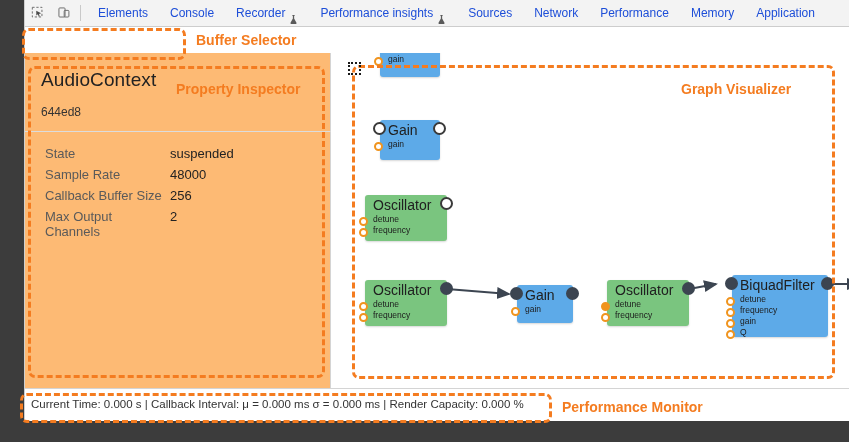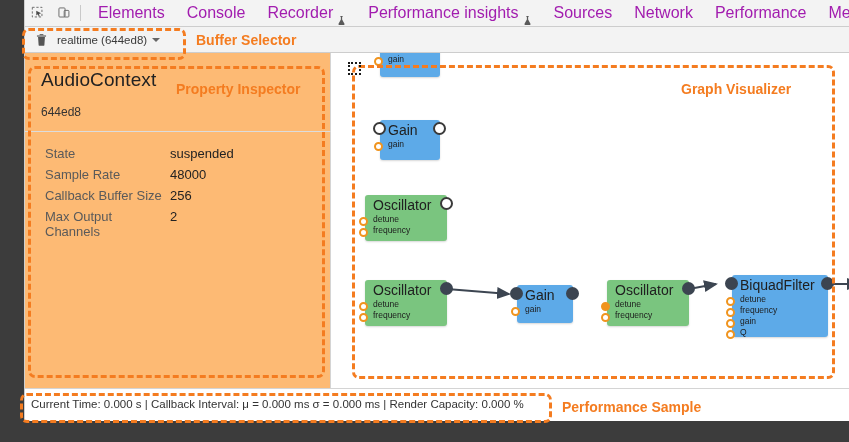--- a/index.html
+++ b/index.html
@@ -42,22 +42,22 @@
     width: 26px; height: 26px;
     display: flex; align-items: center; justify-content: center;
     flex: 0 0 auto;
   }
   .tool-btn svg { display: block; }
   .tb-sep {
     width: 1px; height: 16px; background: #c9c9c9; margin: 0 6px 0 3px;
     flex: 0 0 auto;
   }
   .tab {
-    font-size: 16px;
-    color: #a21caf;
+    font-size: 12px;
+    color: #1d4ed8;
     padding: 0 11px;
     height: 26px;
     line-height: 26px;
     white-space: nowrap;
     flex: 0 0 auto;
     display: flex; align-items: center; gap: 4px;
   }
   .flask { display: inline-block; width: 9px; height: 11px; }
 
   
@@ -240,33 +240,20 @@
         <span>Performance</span>
       </div>
       <div class="tab">
         <span>Memory</span>
       </div>
       <div class="tab">
         <span>Application</span>
       </div>
     </div>
 
-    <div class="ctxrow">
-      <div class="trash-btn">
-        <svg width="13" height="14" viewBox="0 0 14 15" aria-hidden="true">
-          <path d="M5 1.2 h4 v1.1 h-4 z" fill="#555"></path>
-          <rect x="2.1" y="2.6" width="9.8" height="1.25" fill="#555"></rect>
-          <path d="M3.3 4.4 h7.4 l-0.6 8.4 a1 1 0 0 1 -1 0.9 h-4.2 a1 1 0 0 1 -1 -0.9 z" fill="#555"></path>
-        </svg>
-      </div>
-      <div class="ctx-select">
-        <span>realtime (644ed8)</span>
-        <span class="caret"></span>
-      </div>
-    </div>
 
     <div class="panel-body">
 
       <div class="prop-panel">
         <div class="prop-title">AudioContext</div>
         <div class="prop-sub">644ed8</div>
         <div class="prop-rule"></div>
         <table class="prop-table">
           <tbody>
             <tr>
@@ -384,15 +371,15 @@
   <div class="ann-label" style="left:196px; top:32px;">Buffer Selector</div>
 
   <div class="ann-box" style="left:28px; top:66px; width:297px; height:312px;"></div>
   <div class="ann-label" style="left:176px; top:81px;">Property Inspector</div>
 
   <div class="ann-box" style="left:352px; top:65px; width:483px; height:314px;"></div>
   <div class="ann-label" style="left:681px; top:81px;">Graph Visualizer</div>
   <div class="sel-handle" style="left:348px; top:62px;"></div>
 
   <div class="ann-box" style="left:20px; top:393px; width:532px; height:30px;"></div>
-  <div class="ann-label" style="left:562px; top:399px;">Performance Sample</div>
+  <div class="ann-label" style="left:562px; top:399px;">Performance Monitor</div>
 
 </div>
 
 </body></html>

